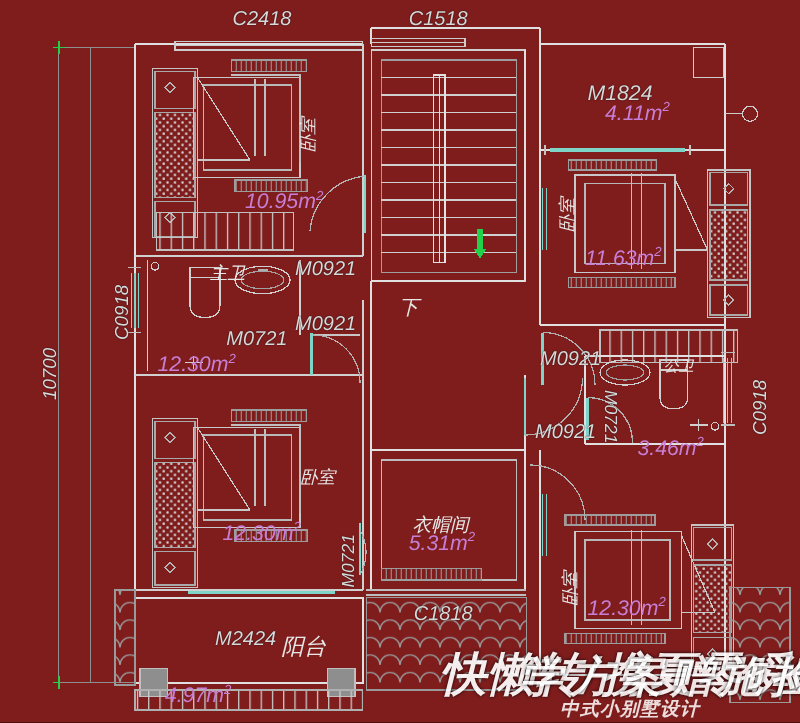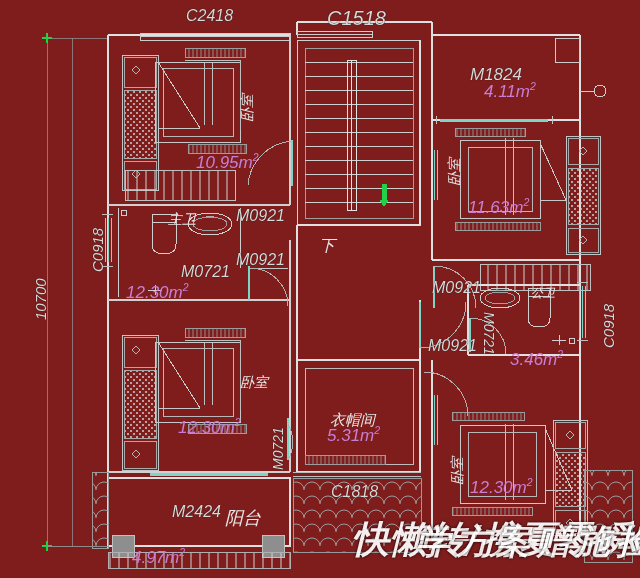--- a/index.html
+++ b/index.html
@@ -353,21 +353,21 @@
 
       <rect x="584" y="470" width="48" height="92" fill="url(#tileRoof)" stroke="#9a9a9a"></rect>
 
       <g stroke="#8f8f8f" stroke-width="0.8">
         <line x1="47" y1="546" x2="108" y2="546"></line>
       </g>
     </g>
   </svg>
 
   <div class="lbl lbl-white" style="left:186px;top:8px;font-size:16px;">C2418</div>
-  <div class="lbl lbl-white" style="left:327px;top:8px;font-size:20px;text-align:center;">C1518</div>
+  <div class="lbl lbl-white" style="left:327px;top:8px;font-size:16px;text-align:center;">C1518</div>
   <div class="lbl lbl-white rot90" style="left:90px;top:272px;font-size:15px;">C0918</div>
   <div class="lbl lbl-white rot90" style="left:601px;top:348px;font-size:15px;">C0918</div>
   <div class="lbl lbl-white" style="left:331px;top:484px;font-size:16px;">C1818</div>
 
   <div class="lbl lbl-white rot90" style="left:33px;top:320px;font-size:15px;">10700</div>
 
   <div class="lbl lbl-white" style="left:236px;top:208px;font-size:16px;">M0921</div>
   <div class="lbl lbl-white" style="left:236px;top:252px;font-size:16px;">M0921</div>
   <div class="lbl lbl-white" style="left:181px;top:264px;font-size:16px;">M0721</div>
   <div class="lbl lbl-white" style="left:470px;top:66px;font-size:17px;">M1824</div>
@@ -419,15 +419,16 @@
   </div>
 
   <div class="lbl lbl-cn rot90" style="left:450px;top:485px;font-size:14px;">卧室</div>
   <div class="lbl lbl-area" style="left:470px;top:438px;font-size:17px;">
     <span>12.30</span><span>m</span><span class="sup">2</span>
   </div>
 
   <div id="wm">
     <div class="wm-line wm-a" style="left:352px;top:515px;">快懒转/携夏零瞬瞳拔</div>
     <div class="wm-line wm-b" style="left:416px;top:519px;">学方案赠施捡</div>
+    <div class="wm-line wm-c" style="left:448px;top:558px;">中式小别墅设计</div>
   </div>
 
 </div>
 
 </body></html>

